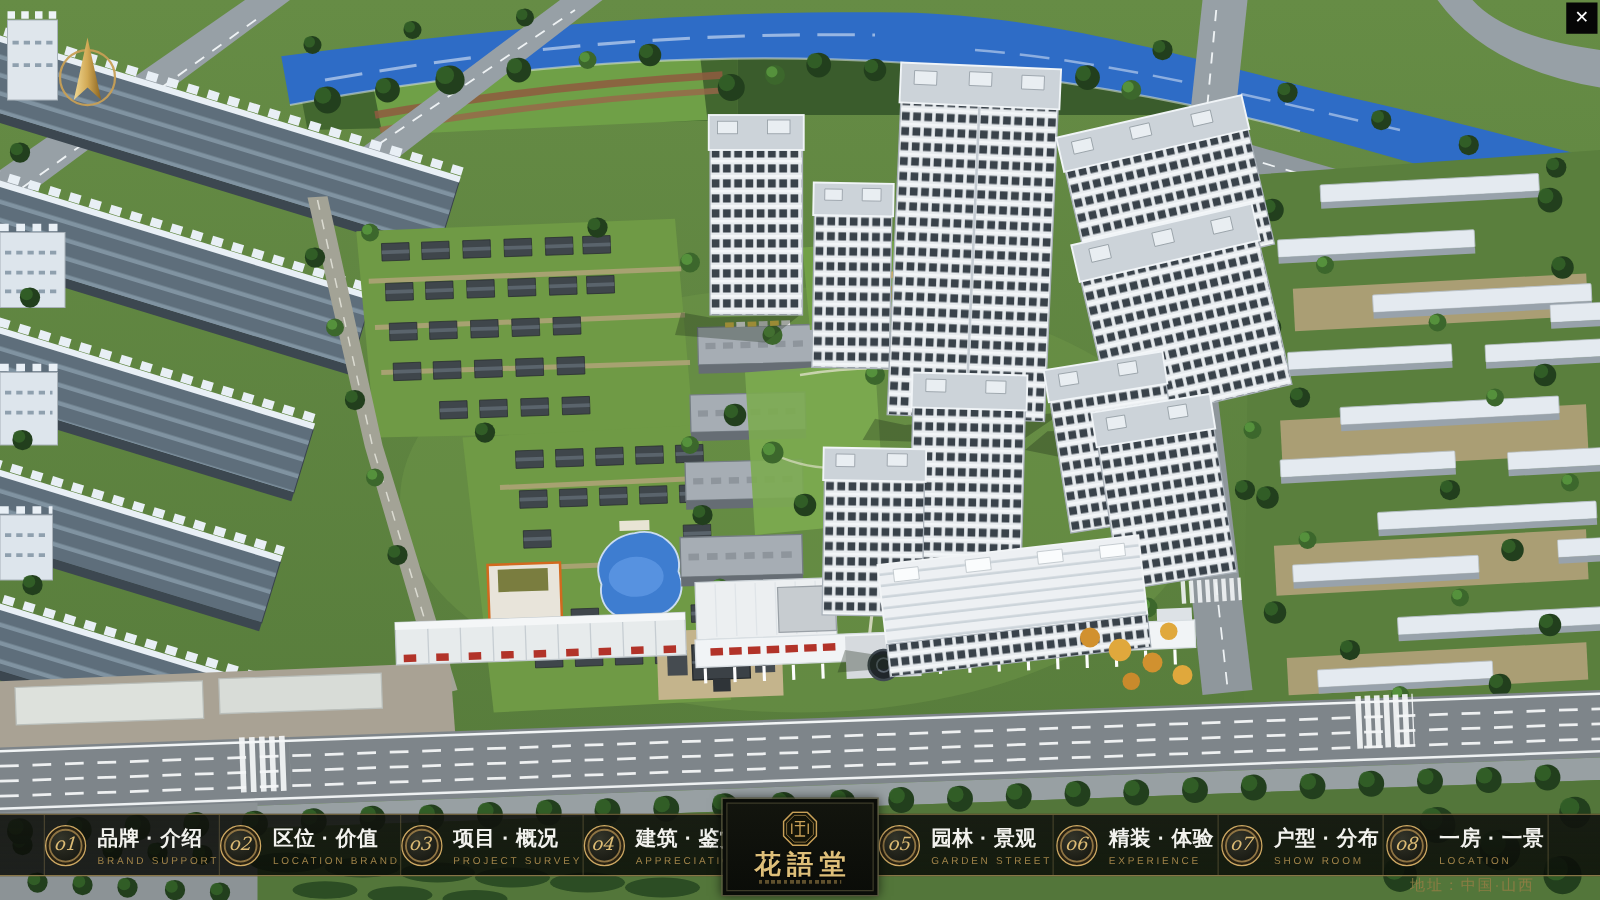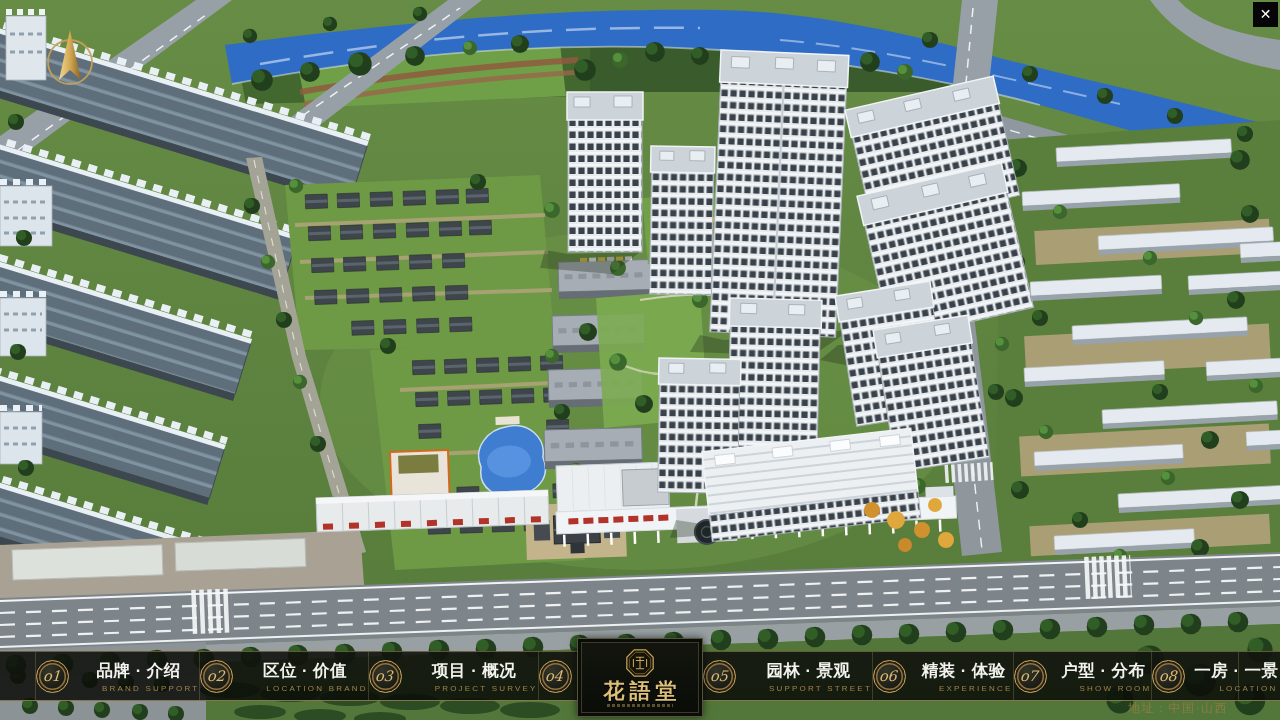--- a/index.html
+++ b/index.html
@@ -17,23 +17,23 @@
   .nav-left{width:543px;margin-left:35px;}
   .center-gap{width:124px;flex:0 0 auto;}
   .nav-right{width:536px;}
   .nav-tail{flex:1;border-left:1px solid rgba(170,146,92,.3);}
   .nav-item{flex:1;display:flex;align-items:center;justify-content:center;gap:9px;border-left:1px solid rgba(170,146,92,.3);cursor:pointer;}
   .badge{flex:0 0 auto;width:31px;height:31px;border-radius:50%;border:1px solid #cfa963;
     box-shadow:inset 0 0 0 2px rgba(5,5,2,.75),inset 0 0 0 3.5px #8f7443;
     background:radial-gradient(circle at 38% 32%,#34352a,#0c0d08);
     display:flex;align-items:center;justify-content:center;}
   .badge i{font-style:italic;font-family:"DejaVu Serif",serif;font-size:14.5px;color:#dcbb74;transform:skewX(-6deg);}
-  .nav-text{display:flex;flex-direction:column;align-items:center;gap:2px;}
+  .nav-text{display:flex;flex-direction:column;gap:2px;}
   .zh{font-size:16.5px;font-weight:700;color:#f2f2ee;letter-spacing:.5px;white-space:nowrap;}
-  .en{font-style:normal;font-size:8px;letter-spacing:2.2px;color:#a08349;white-space:nowrap;margin-left:24px;}
+  .en{font-style:normal;font-size:8px;letter-spacing:2.2px;color:#a08349;white-space:nowrap;}
   
   .logo-panel{position:absolute;left:50%;top:-14px;transform:translateX(-50%);width:124px;height:77px;z-index:2;
     background:linear-gradient(180deg,#13150e,#0a0c08);
     border:1px solid #56543c;box-shadow:inset 0 0 0 3px #0a0c08,inset 0 0 0 4px #3d3b28,0 0 8px rgba(0,0,0,.6);
     display:flex;flex-direction:column;align-items:center;justify-content:center;gap:3px;cursor:pointer;}
   .seal{width:28px;height:28px;}
   .logo-title{font-family:"DejaVu Serif",serif;font-weight:700;font-size:21px;color:#debf79;letter-spacing:5px;text-indent:5px;line-height:1;text-shadow:0 1px 1px #000;}
   .logo-tagline{width:66px;height:3px;background:repeating-linear-gradient(90deg,#6e5c33 0 3px,transparent 3px 5px);opacity:.85;}
   
   .address{position:absolute;right:52px;top:700px;font-size:12px;letter-spacing:1.5px;color:#8f7d44;opacity:.95;}
@@ -691,21 +691,21 @@
     <div class="logo-tagline"></div>
   </div>
 
   <div class="nav-section nav-right">
     <div class="nav-item">
       <span class="badge">
             <i>o5</i>
           </span>
       <span class="nav-text">
             <b class="zh">园林 · 景观</b>
-            <em class="en">SUPPORT STREET</em>
+            <em class="en">GARDEN STREET</em>
           </span>
     </div>
     <div class="nav-item">
       <span class="badge">
             <i>o6</i>
           </span>
       <span class="nav-text">
             <b class="zh">精装 · 体验</b>
             <em class="en">EXPERIENCE</em>
           </span>

